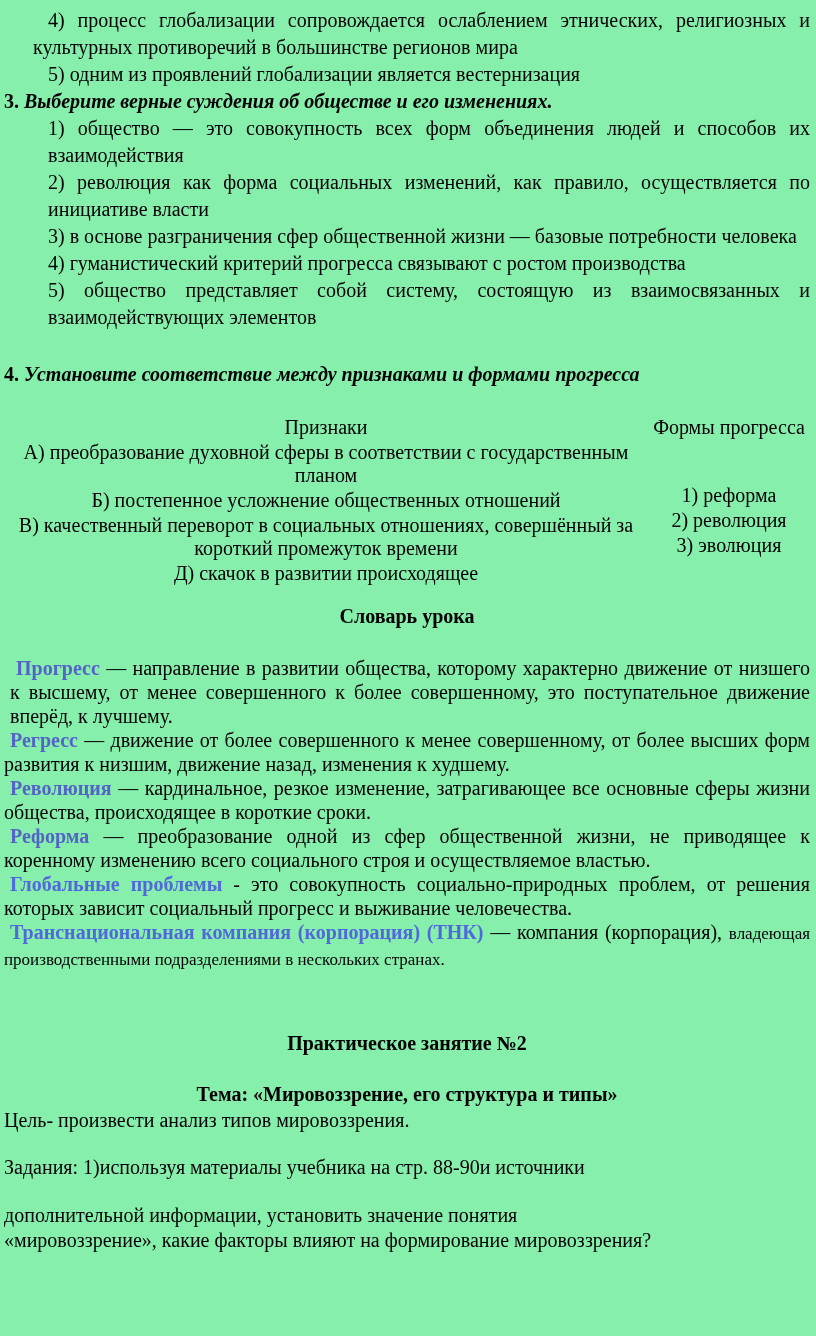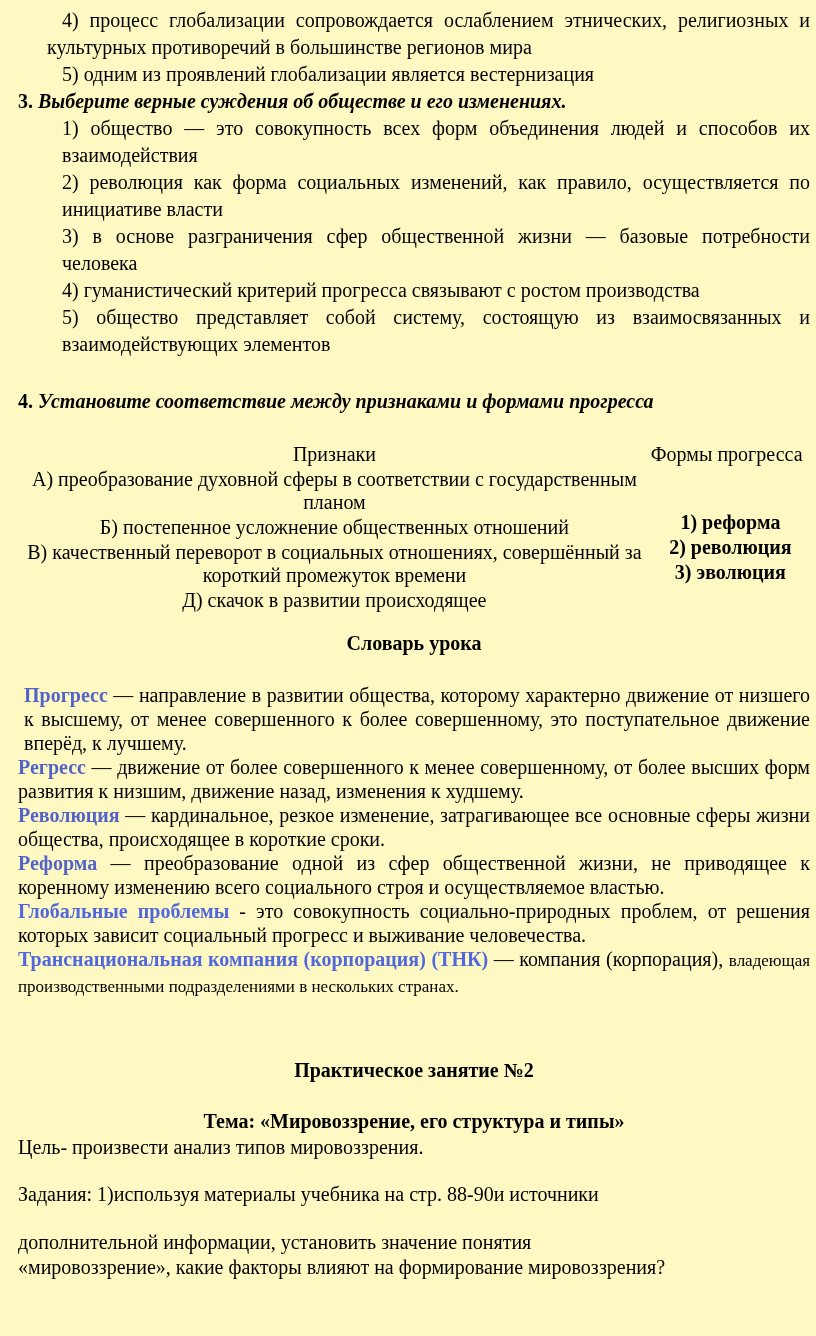--- a/index.html
+++ b/index.html
@@ -1,22 +1,22 @@
 <!DOCTYPE html>
 <html lang="ru"><head>
 <meta charset="utf-8">
 <style>
   html, body { margin: 0; padding: 0; background: #ffffff; }
   .page {
     position: relative;
     width: 816px;
     height: 1336px;
-    background: #fef9c3;
+    background: #86efac;
     box-sizing: border-box;
-    padding: 7px 6px 0 18px;
+    padding: 7px 6px 0 4px;
     font-family: "Liberation Serif", "DejaVu Serif", serif;
     color: #000000;
     overflow: hidden;
   }
   p { margin: 0; text-align: center; }
   .body-p {
     font-size: 20px;
     line-height: 27px;
     text-align: justify;
   }
@@ -28,44 +28,44 @@
   .q4 { margin-top: 30px; }
 
   .match-table { display: flex; margin-top: 26px; }
   .col-left { width: 644px; }
   .col-right { width: 162px; }
   .col-header {
     font-size: 20px;
     line-height: 27px;
     text-align: center;
   }
-  .col-header.right-h { text-align: left; }
+  .col-header.right-h { text-align: center; }
   .feature {
     font-size: 20px;
     line-height: 23px;
     margin-bottom: 2px;
   }
-  .forms { margin-top: 42px; font-weight: bold; }
+  .forms { margin-top: 42px; }
   .form-item { font-size: 20px; line-height: 25px; }
 
   .center-h {
     font-size: 20px;
     line-height: 27px;
     font-weight: bold;
     text-align: center;
     margin: 0;
   }
   .vocab-title { margin-top: 16px; margin-bottom: 26px; }
 
   .vocab-p {
     font-size: 20px;
     line-height: 24px;
     text-align: justify;
   }
-  .vocab-p .term { font-weight: bold; }
+  .vocab-p .term { font-weight: bold; margin-left: 6px; }
   .term.muted { color: #5463C7; }
   .term.bright { color: #5168DC; }
   .vocab-p.pad-first { padding-left: 6px; }
   .small-tail { font-size: 17px; }
 
   .practice-title { margin-top: 58px; }
   .theme { margin-top: 24px; }
   .plain { font-size: 20px; line-height: 25px; text-align: left; }
   .tasks { margin-top: 22px; }
   .info { margin-top: 23px; }

